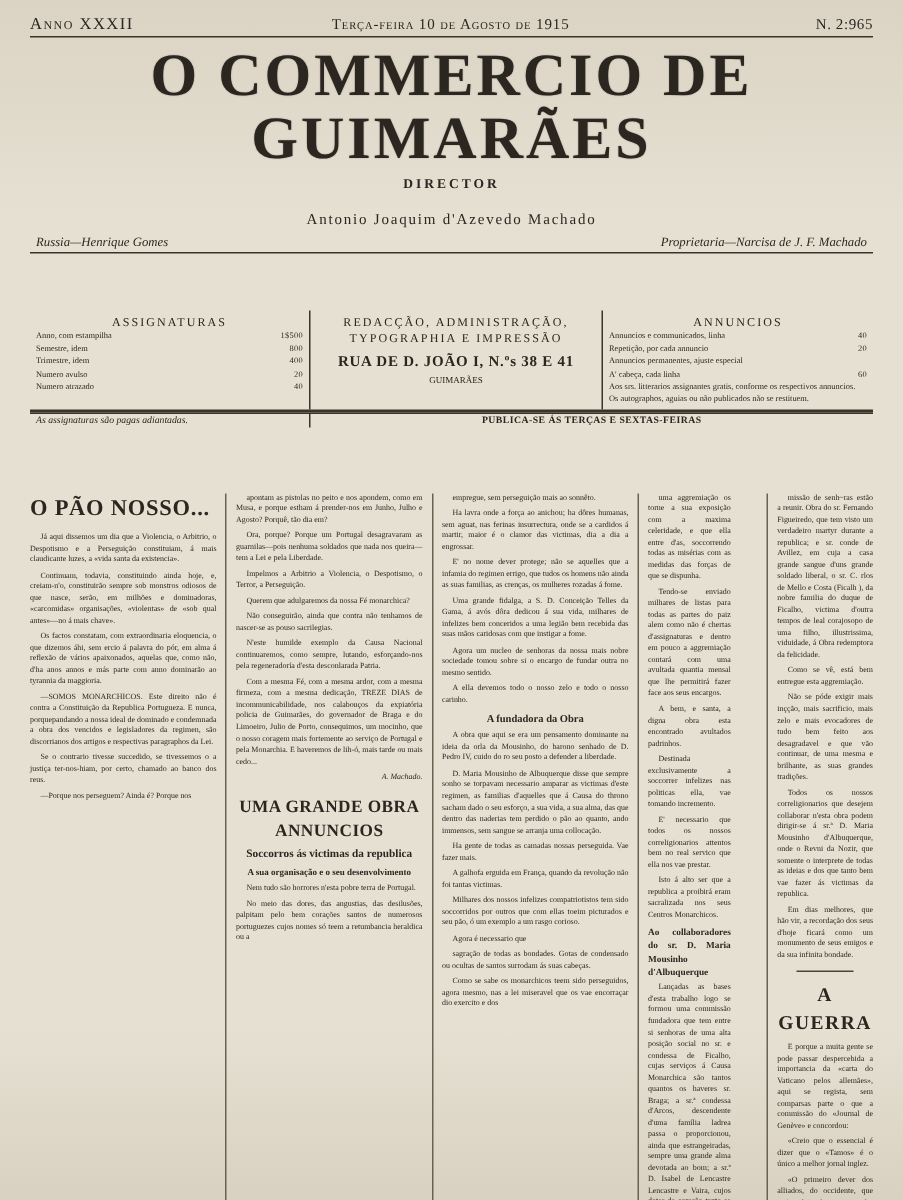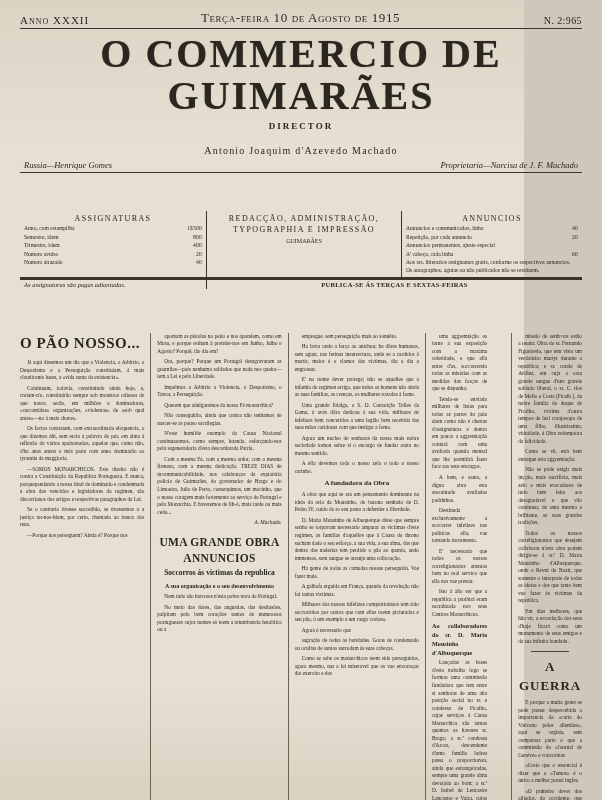--- a/index.html
+++ b/index.html
@@ -1,25 +1,25 @@
 <!DOCTYPE html>
 <html><head>
 <meta charset="utf-8">
 <style>
   html,body{margin:0;padding:0;background:#cfc8ba;}
   body{width:602px;height:800px;overflow:hidden;font-family:"Liberation Serif",serif;color:#2b2620;}
-  .page{position:relative;width:524px;height:800px;background:#e6e0d2;
+  .page{position:relative;width:602px;height:800px;background:#e6e0d2;
         background-image:linear-gradient(180deg,rgba(120,104,80,.10),rgba(120,104,80,0) 18%),
                          linear-gradient(0deg,rgba(120,104,80,.12),rgba(120,104,80,0) 14%);}
   .inner{position:absolute;left:20px;top:10px;width:562px;height:780px;}
 
   
   .topline{display:flex;justify-content:space-between;align-items:flex-end;font-size:9.5px;letter-spacing:.4px;}
   .topline .l{font-variant:small-caps;font-size:11px;letter-spacing:1px;}
-  .topline .c{font-variant:small-caps;font-size:13px;letter-spacing:.6px;}
+  .topline .c{font-variant:small-caps;font-size:10px;letter-spacing:.6px;}
   .topline .r{font-size:10px;margin-left:32px;}
   .rule{border-bottom:1px solid #3a332a;margin-top:2px;}
   .title{text-align:center;font-family:"Liberation Serif",serif;font-weight:bold;
          font-size:40px;letter-spacing:2px;line-height:1.05;margin:4px 0 0;
          text-shadow:0 0 1px rgba(0,0,0,.35);}
   .dirblock{text-align:center;margin-top:4px;}
   .dirblock .d1{font-variant:small-caps;font-weight:bold;font-size:9px;letter-spacing:2px;}
   .dirblock .d2{font-size:10px;letter-spacing:1.2px;margin-top:14px;}
   .edline{display:flex;justify-content:space-between;font-size:8.5px;font-style:italic;margin-top:4px;padding:0 4px;}
 
@@ -100,20 +100,21 @@
             <span>Numero avulso</span>
             <span>20</span>
           </div>
       <div class="irow">
             <span>Numero atrazado</span>
             <span>40</span>
           </div>
     </div>
     <div class="col c2">
       <div class="ihead">REDACÇÃO, ADMINISTRAÇÃO, TYPOGRAPHIA E IMPRESSÃO</div>
+      <div class="big">RUA DE D. JOÃO I, N.ºs 38 E 41</div>
       <div class="sub">GUIMARÃES</div>
     </div>
     <div class="col c3">
       <div class="ihead">ANNUNCIOS</div>
       <div class="irow">
             <span>Annuncios e communicados, linha</span>
             <span>40</span>
           </div>
       <div class="irow">
             <span>Repetição, por cada annuncio</span>

